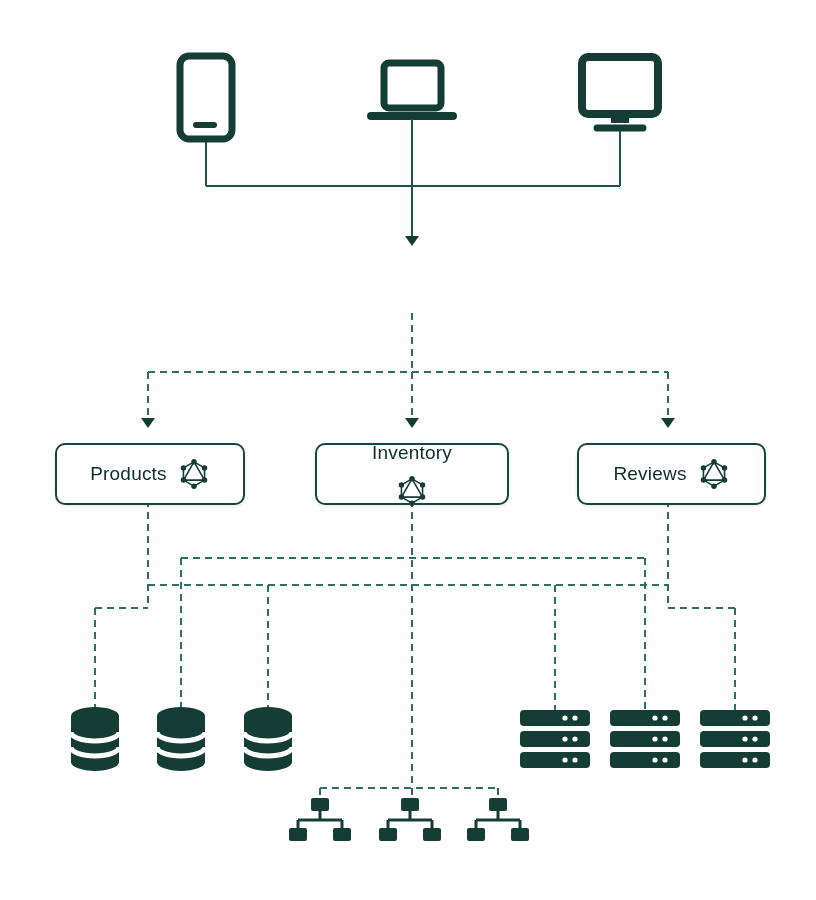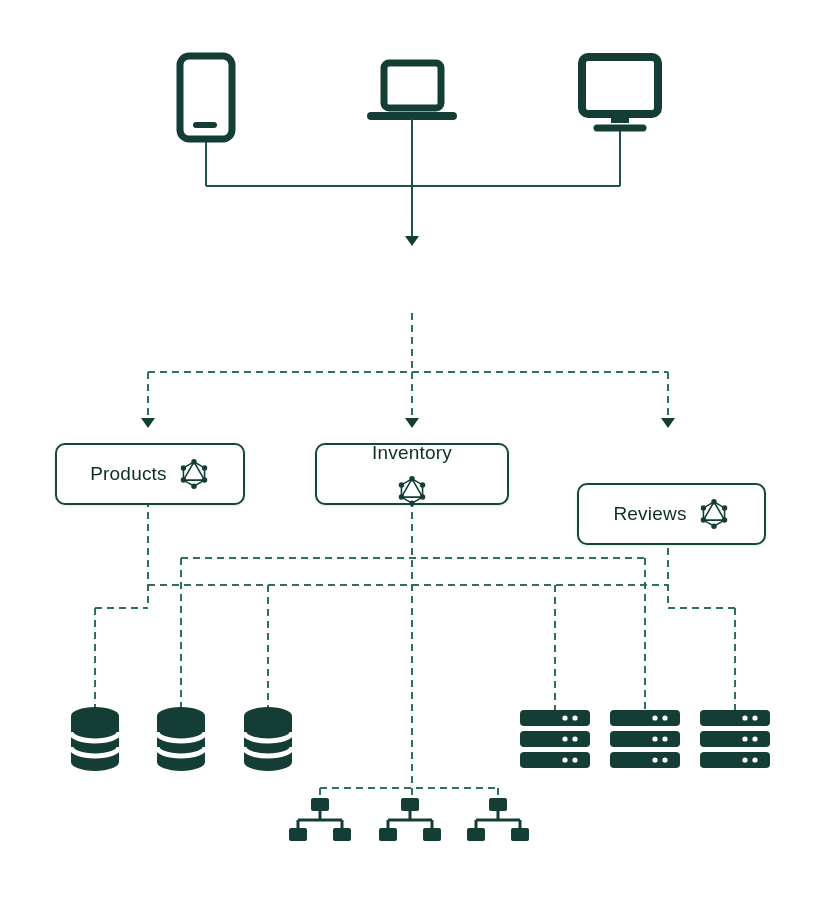--- a/index.html
+++ b/index.html
@@ -20,21 +20,21 @@
     display:flex;align-items:center;justify-content:center;
     gap:11px;
     color:#0D2E28;
     z-index:2;
   }
   .node .label{font-weight:500;letter-spacing:.2px;}
   .node-gateway{left:301px;top:247px;width:218px;height:66px;font-size:21px;}
   .node-service{top:443px;height:58px;font-size:19px;}
   .node-products{left:55px;width:186px;}
   .node-inventory{left:315px;width:190px;flex-direction:column;}
-  .node-reviews{left:577px;width:185px;margin-top:40px;}
+  .node-reviews{left:577px;width:185px;}
   .gql{flex:0 0 auto;display:block;}
   .hidden-defs{position:absolute;width:0;height:0;overflow:hidden;}
 </style>
 </head>
 <body>
 
 <svg class="hidden-defs" aria-hidden="true">
   <defs>
     <symbol id="graphql-mark" viewBox="0 0 100 100">
       <path d="M50 12 L83 31 L83 69 L50 88 L17 69 L17 31 Z" fill="none" stroke="#143D35" stroke-width="5"></path>

